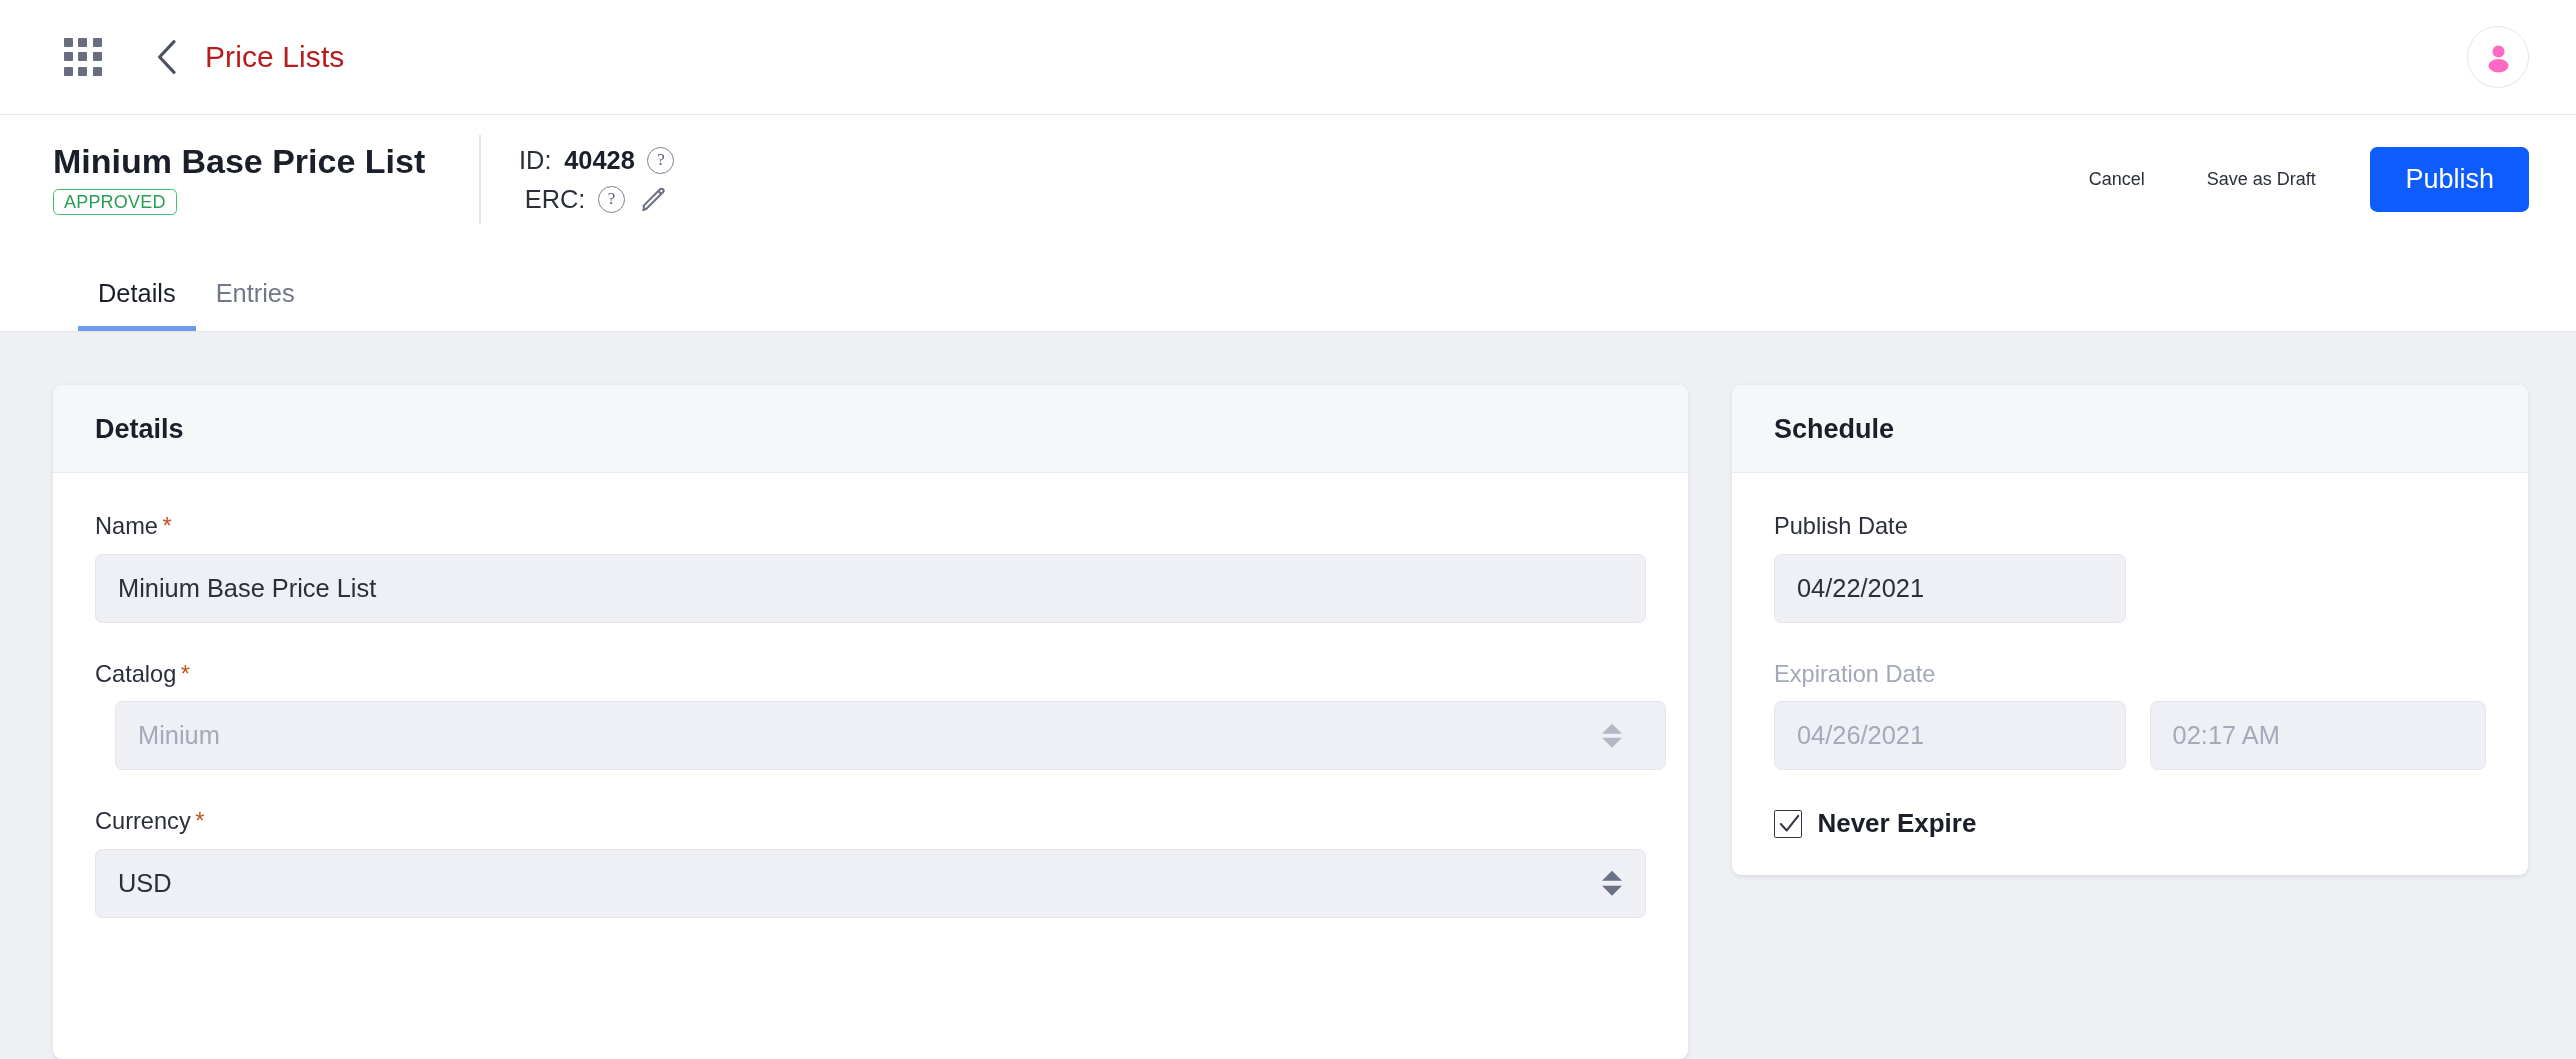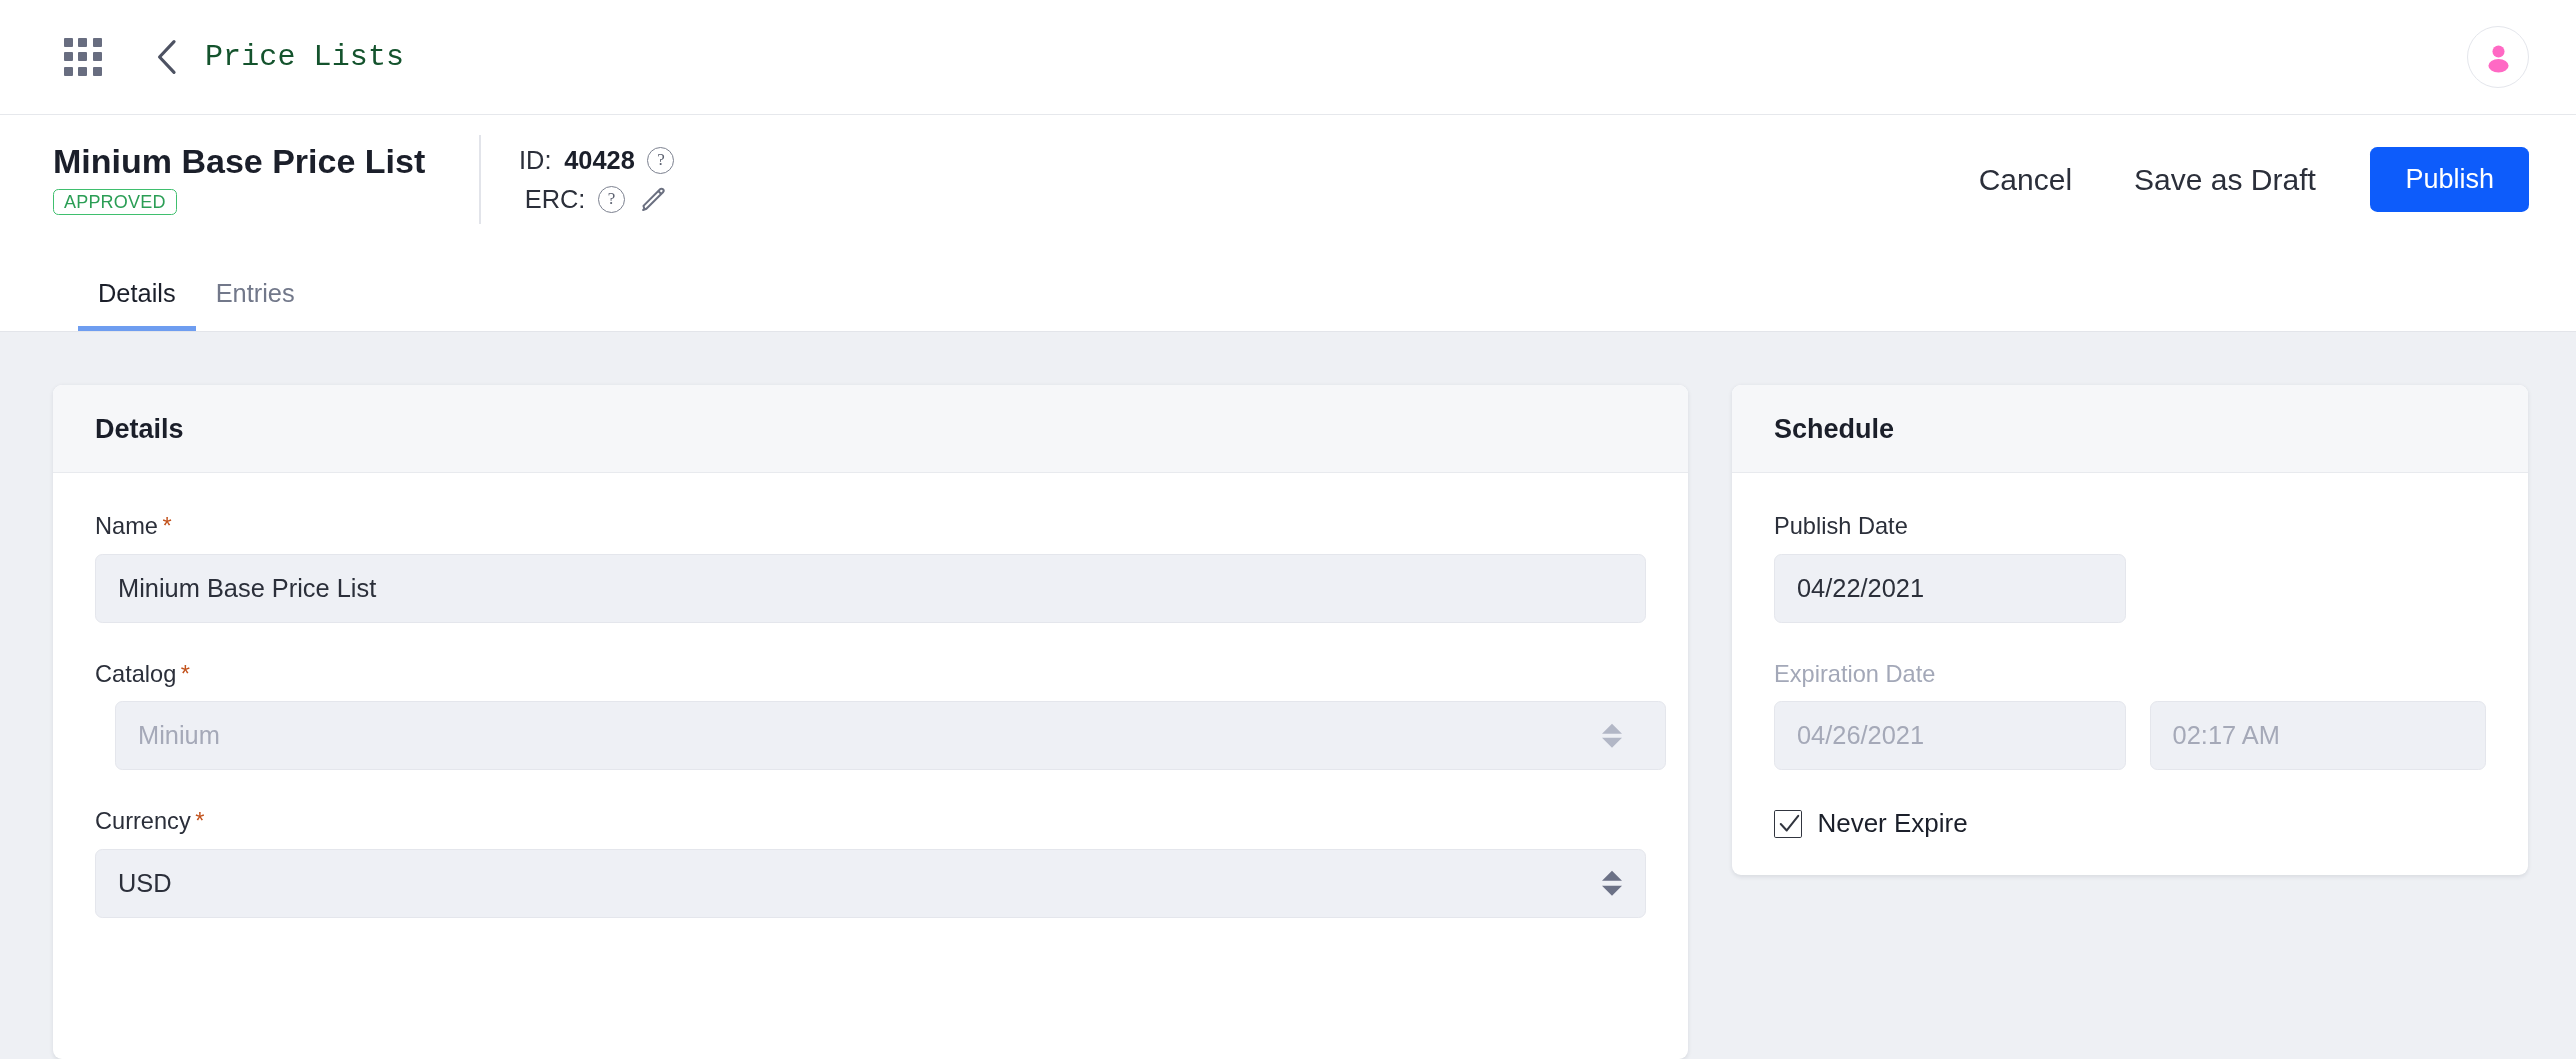--- a/index.html
+++ b/index.html
@@ -55,24 +55,23 @@
     align-items: center;
     justify-content: center;
     cursor: pointer;
     flex: 0 0 auto;
   }
   .back-btn svg { display: block; }
 
   .breadcrumb-title {
     margin-left: 20px;
     font-size: 30px;
-    color: #14532d;
+    color: #b91c1c;
     letter-spacing: 0.1px;
     white-space: nowrap;
-    font-family: Liberation Mono, monospace;
   }
 
   .avatar {
     margin-left: auto;
     width: 62px;
     height: 62px;
     border-radius: 50%;
     border: 1.8px solid #e4e6ec;
     background: #ffffff;
     display: flex;
@@ -160,21 +159,21 @@
   .header-actions {
     margin-left: auto;
     display: flex;
     align-items: center;
     gap: 0;
   }
   .btn-text {
     background: none;
     border: none;
     font-family: inherit;
-    font-size: 30px;
+    font-size: 18px;
     color: #2b2f3a;
     padding: 14.5px 31px;
     cursor: pointer;
     white-space: nowrap;
   }
   .btn-primary {
     background: #0d5cfb;
     border: none;
     font-family: inherit;
     font-size: 27px;
@@ -305,21 +304,21 @@
     width: 28px; height: 28px;
     border: 1.8px solid #31353f;
     border-radius: 1.8px;
     position: relative;
     flex: 0 0 auto;
     background: #ffffff;
   }
   .checkbox-box svg { position: absolute; left: 2.7px; top: 2.7px; }
   .checkbox-label {
     font-size: 26px;
-    font-weight: normal;
+    font-weight: bold;
     color: #1b1f2a;
     white-space: nowrap;
   }
 </style>
 </head>
 <body>
 
 <div class="topbar">
   <div class="grid-icon">
     <i></i>

